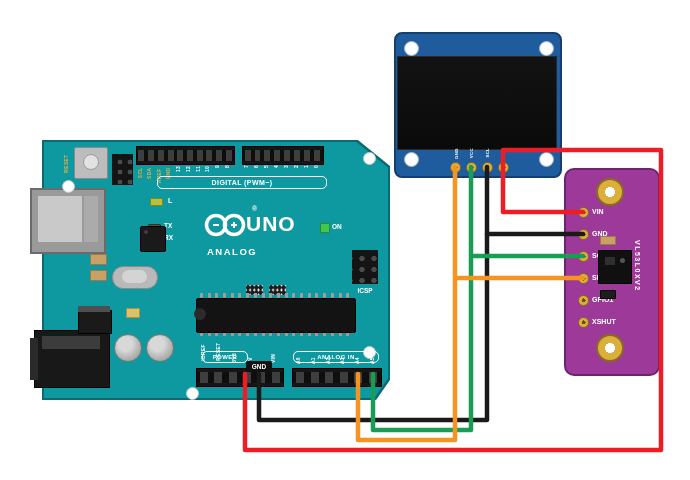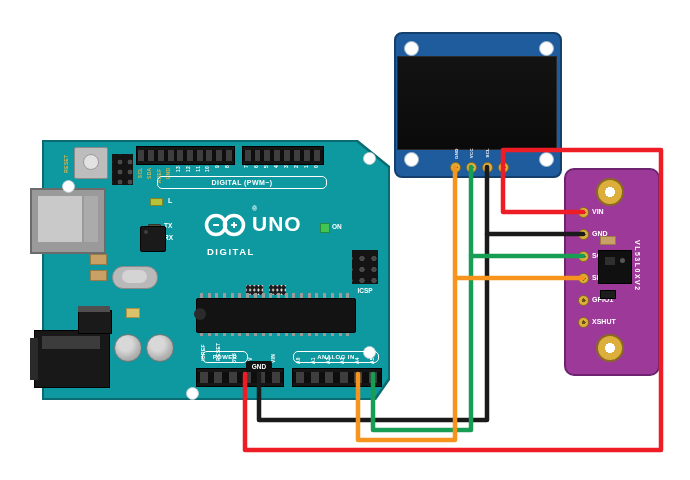--- a/index.html
+++ b/index.html
@@ -104,22 +104,22 @@
     <span class="sstext" style="left:332px;top:224px;font-size:6.5px;">ON</span>
 
     <svg class="abs" style="left:203px;top:210px;" width="48" height="30" viewBox="0 0 48 30">
       <circle cx="13" cy="15" r="9.5" fill="none" stroke="#ffffff" stroke-width="3.5"></circle>
       <circle cx="31" cy="15" r="9.5" fill="none" stroke="#ffffff" stroke-width="3.5"></circle>
       <line x1="10" y1="15" x2="16" y2="15" stroke="#ffffff" stroke-width="2"></line>
       <line x1="28" y1="15" x2="34" y2="15" stroke="#ffffff" stroke-width="2"></line>
       <line x1="31" y1="12" x2="31" y2="18" stroke="#ffffff" stroke-width="2"></line>
     </svg>
     <span class="sstext" style="left:252px;top:205px;font-size:7px;">®</span>
-    <span class="sstext" style="left:252px;top:213px;font-size:21px;letter-spacing:1px;">UNO</span>
-    <span class="sstext" style="left:207px;top:247px;font-size:9.5px;letter-spacing:1.5px;">DIGITAL</span>
+    <span class="sstext" style="left:246px;top:213px;font-size:21px;letter-spacing:1px;">UNO</span>
+    <span class="sstext" style="left:207px;top:247px;font-size:9.5px;letter-spacing:1.5px;">ANALOG</span>
 
     <div class="abs" style="left:352px;top:250px;width:26px;height:34px;background:#141414;
                 background-image:radial-gradient(#4a4a4a 2.6px,transparent 2.8px);
                 background-size:12px 11px;background-position:4px 3px;"></div>
     <span class="sstext" style="left:352px;top:288px;width:26px;text-align:center;font-size:6.5px;">ICSP</span>
 
     <div class="abs" style="left:140px;top:226px;width:24px;height:24px;background:#1a1a1a;border-radius:2px;border:1px solid #000;"></div>
     <div class="abs" style="left:144px;top:230px;width:4px;height:4px;background:#3f3f3f;border-radius:50%;"></div>
     <div class="abs" style="left:112px;top:266px;width:44px;height:21px;background:#b9b9b9;border:1px solid #8a8a8a;border-radius:11px;"></div>
     <div class="abs" style="left:122px;top:270px;width:25px;height:13px;background:#d4d4d4;border-radius:7px;"></div>

